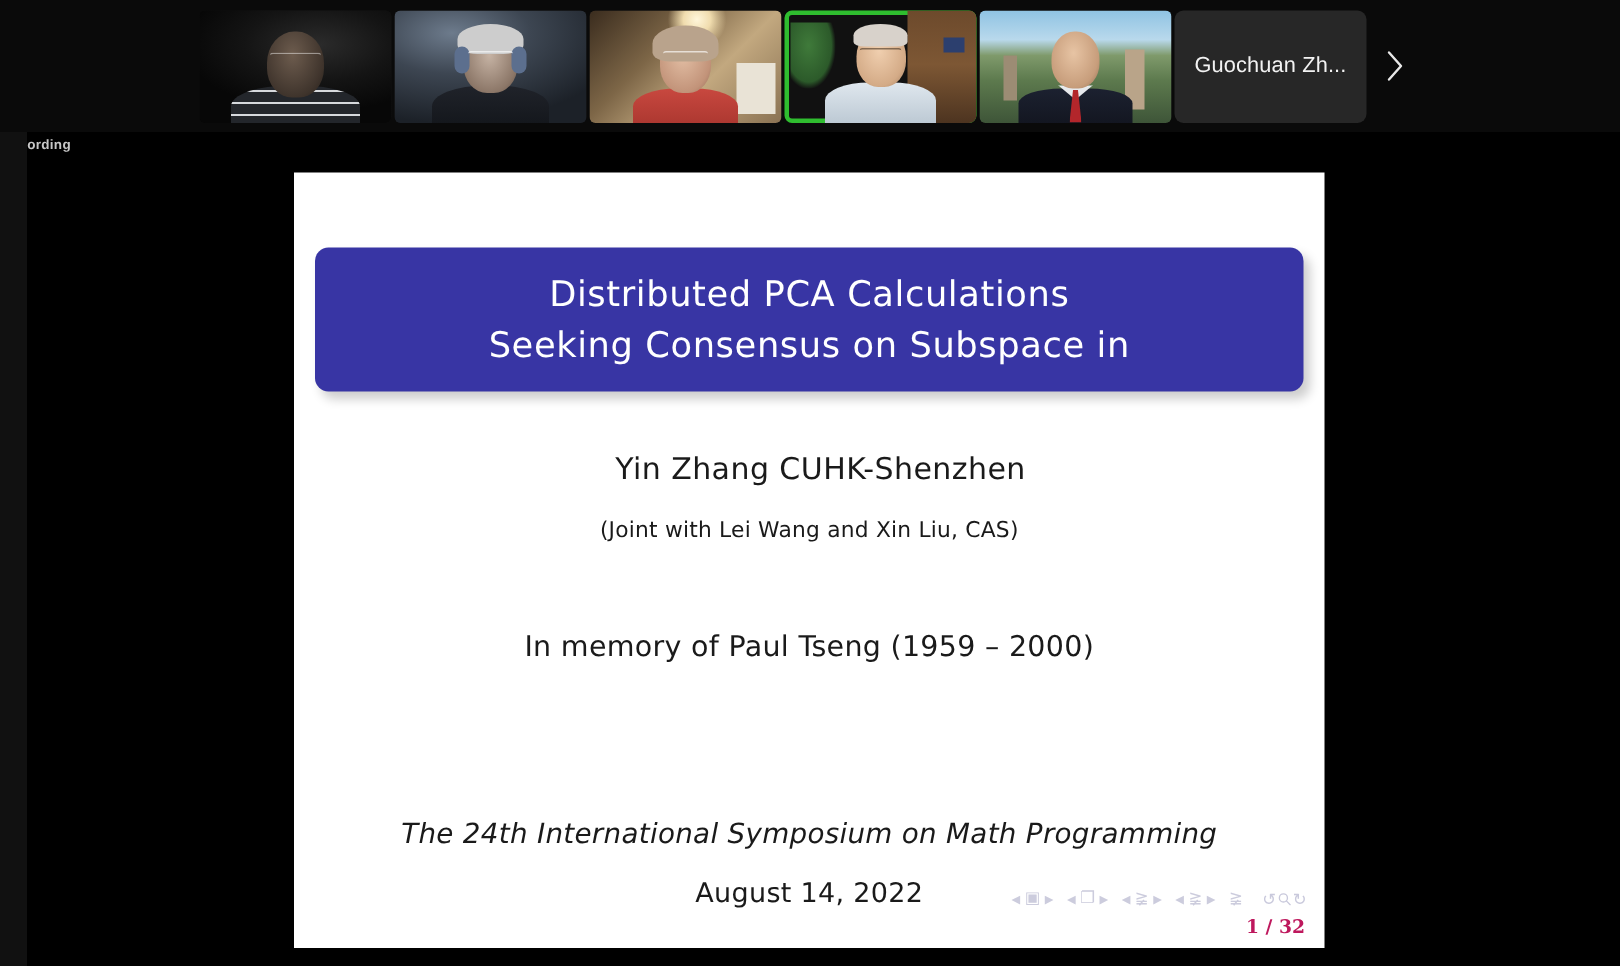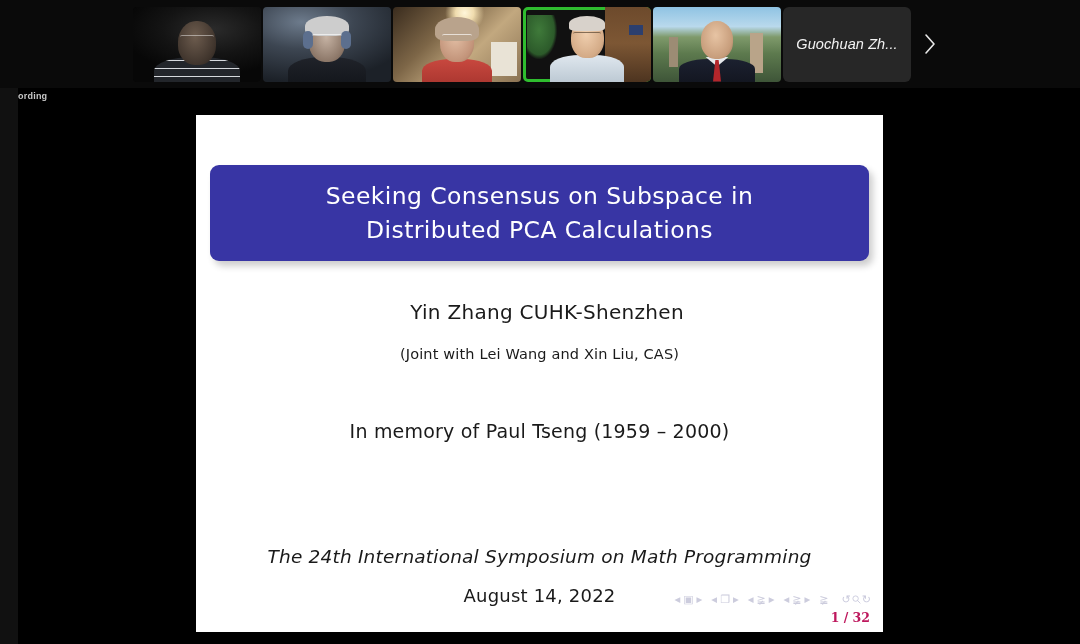--- a/index.html
+++ b/index.html
@@ -142,21 +142,20 @@
   .name-tile {
     position: relative;
     width: 128px;
     height: 75px;
     border-radius: 6px;
     background: #272727;
     display: flex;
     align-items: center;
     justify-content: center;
     flex: 0 0 auto;
-    font-style: italic;
   }
   .name-tile span {
     color: #f2f2f2;
     font-size: 14.5px;
     letter-spacing: .1px;
     white-space: nowrap;
   }
 
   .strip-next {
     width: 34px;
@@ -360,22 +359,22 @@
     </div>
   </div>
 
   <div class="recording">Recording</div>
 
   <div class="gutter"></div>
 
   <div class="slide">
 
     <div class="title-box">
+      <div class="line">Distributed PCA Calculations</div>
       <div class="line">Seeking Consensus on Subspace in</div>
-      <div class="line">Distributed PCA Calculations</div>
     </div>
 
     <div class="slide-body">
       <div class="author">Yin Zhang  CUHK-Shenzhen</div>
       <div class="joint">(Joint with Lei Wang and Xin Liu, CAS)</div>
       <div class="memory">In memory of Paul Tseng (1959 – 2000)</div>
       <div class="conf">The 24th International Symposium on Math Programming</div>
       <div class="date">August 14, 2022</div>
     </div>
 

